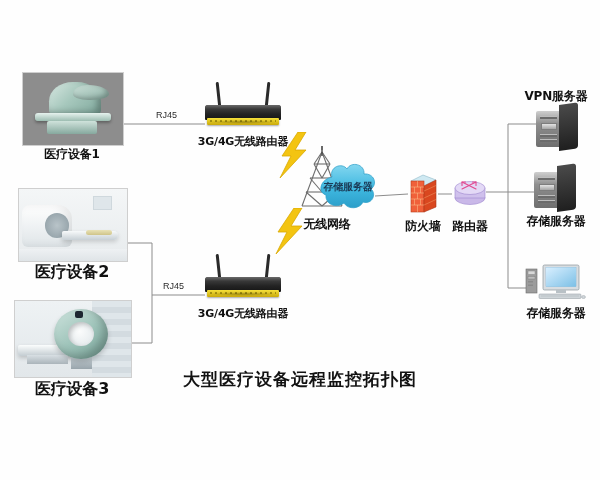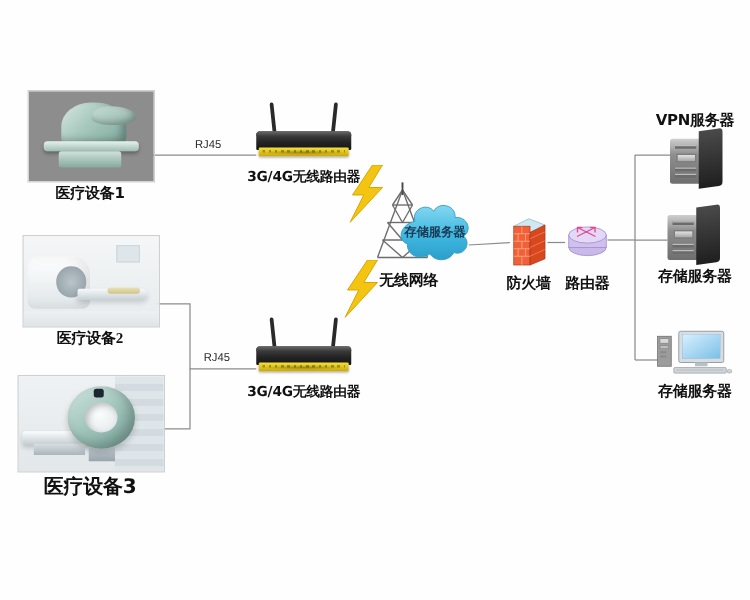--- a/index.html
+++ b/index.html
@@ -298,21 +298,21 @@
     <div class="inner">
       <div class="bg"></div>
       <div class="wallpanel"></div>
       <div class="floor"></div>
       <div class="body"></div>
       <div class="bore"></div>
       <div class="couch"></div>
       <div class="pad"></div>
     </div>
   </div>
-  <div class="caption cn" style="left:72px; top:264px; font-size:12px;font-family:Liberation Serif, serif;">医疗设备2</div>
+  <div class="caption cn" style="left:72px; top:264px; font-size:16px;">医疗设备2</div>
 
   <div class="equip eq3" style="left:14px; top:300px; width:116px; height:76px;">
     <div class="inner">
       <div class="bg"></div>
       <div class="wall"></div>
       <div class="couch3"></div>
       <div class="couchbase"></div>
       <div class="pedestal"></div>
       <div class="ring"></div>
       <div class="hole"></div>
@@ -468,15 +468,16 @@
 
     <rect x="30" y="64" width="84" height="9" rx="2" fill="#cfd5d9" stroke="#8d969c" stroke-width="1"></rect>
     <g stroke="#9aa3a8" stroke-width="0.7">
       <line x1="34" y1="68" x2="110" y2="68"></line>
     </g>
 
     <ellipse cx="119" cy="70" rx="4" ry="3" fill="#cfd5d9" stroke="#8d969c" stroke-width="0.8"></ellipse>
   </svg>
   <div class="caption cn" style="left:556px; top:307px; font-size:12px;">存储服务器</div>
 
+  <div id="diagram-title">大型医疗设备远程监控拓扑图</div>
 
 
 </div>
 
 </body></html>

